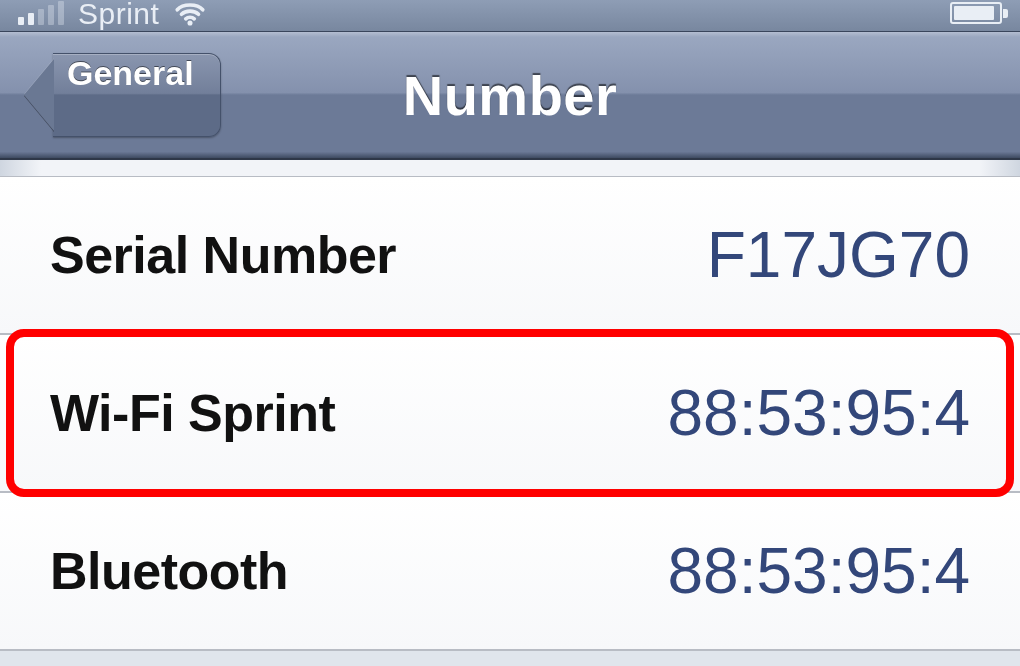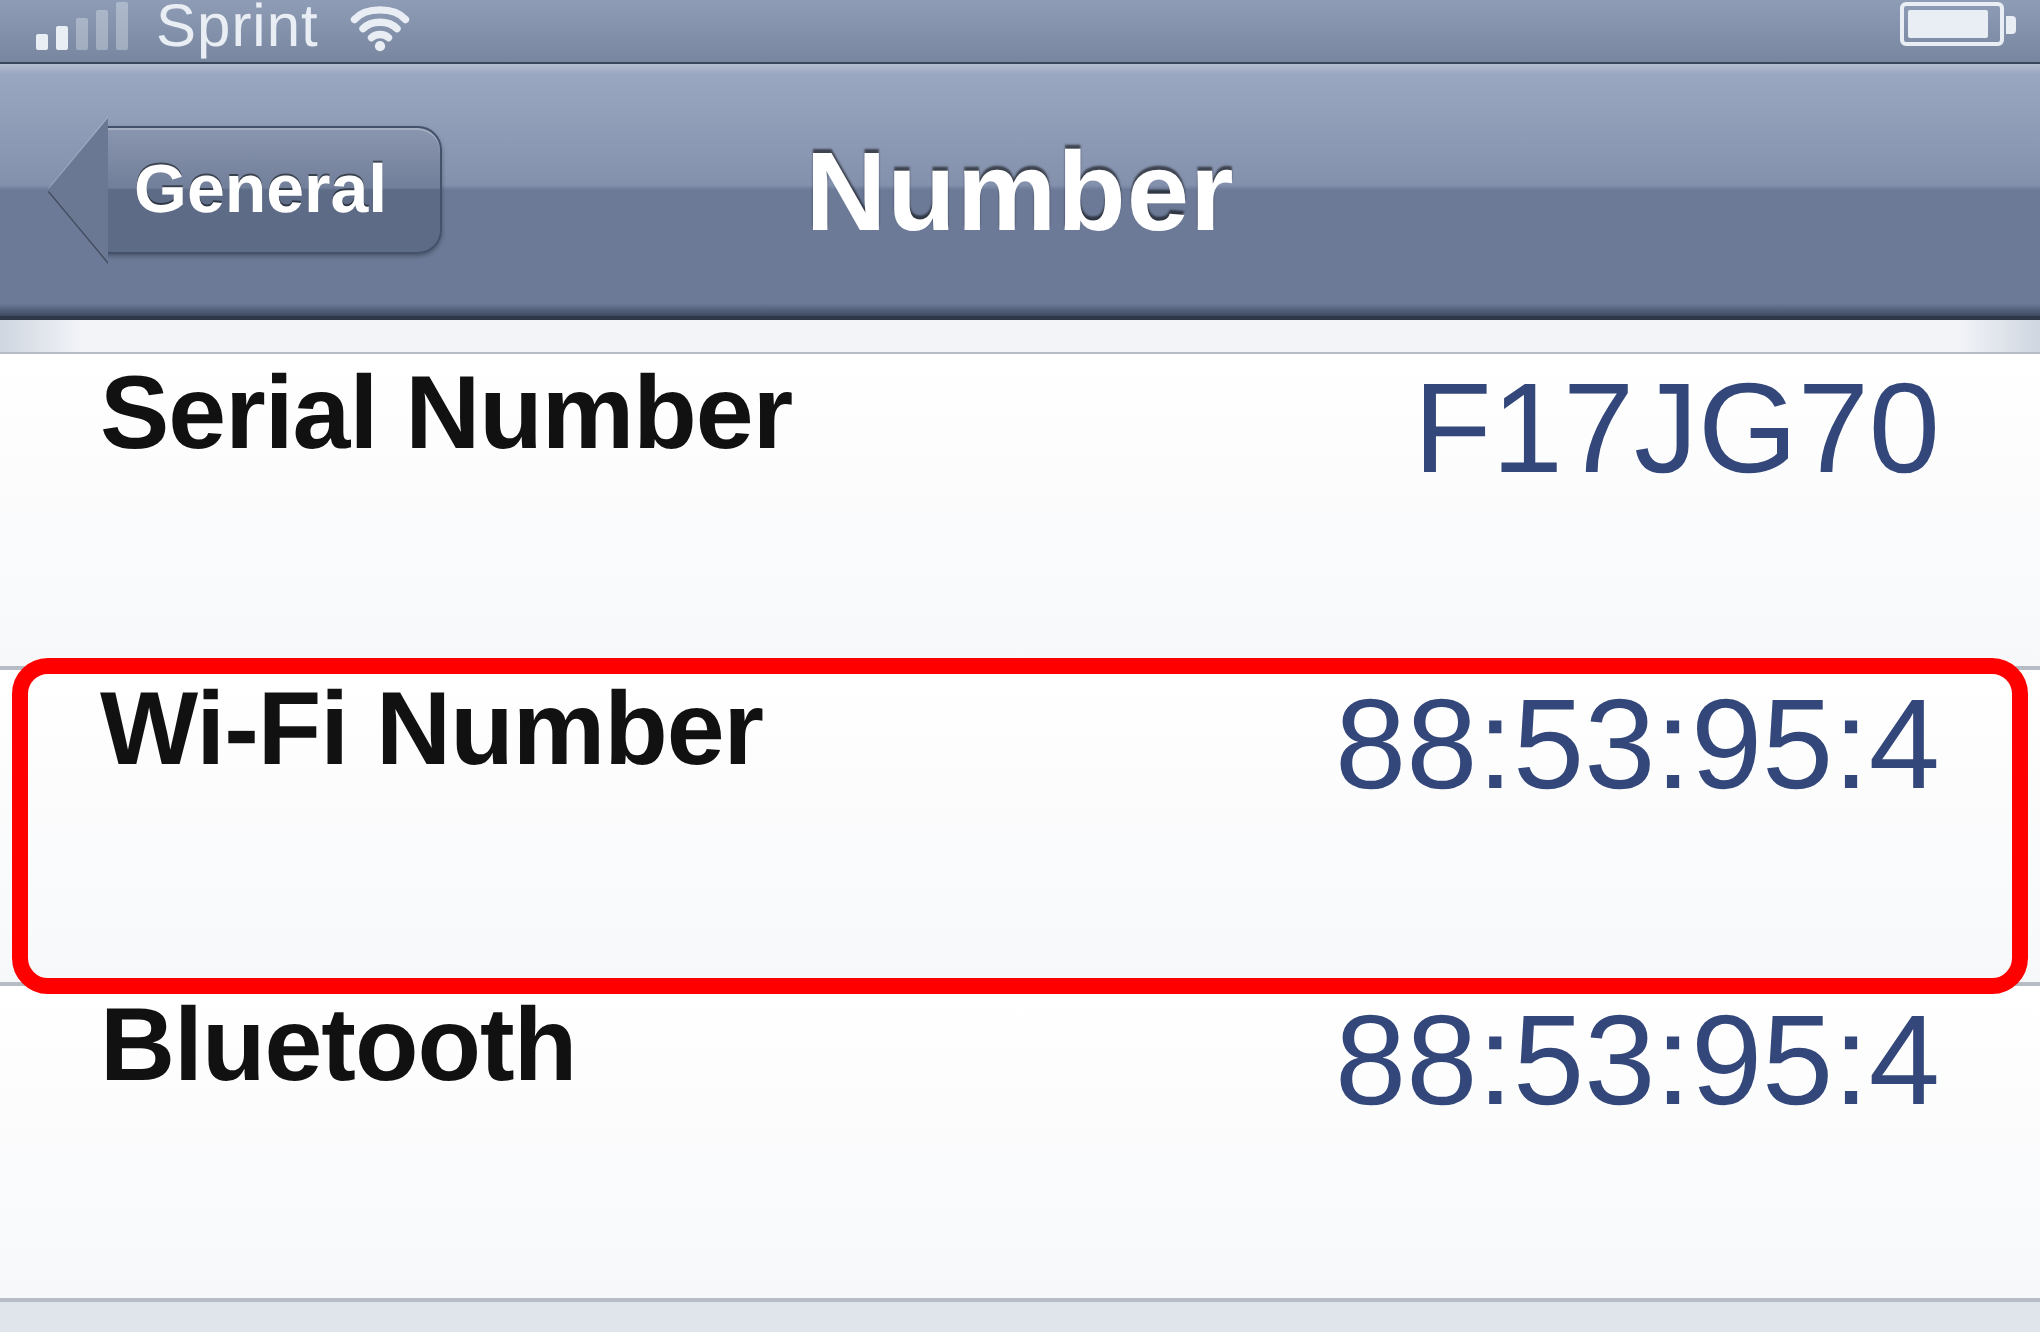--- a/index.html
+++ b/index.html
@@ -93,24 +93,23 @@
     }
     .back-button .arrow {
       width: 0; height: 0;
       border-top: 36px solid transparent;
       border-bottom: 36px solid transparent;
       border-right: 30px solid #6a7893;
       filter: drop-shadow(0 -1px 0 rgba(255,255,255,0.15)) drop-shadow(0 1px 0 rgba(0,0,0,0.4));
       margin-right: -1px;
     }
     .back-button .body {
-      height: 64px;
+      height: 84px;
       padding: 0 26px 0 14px;
       display: flex;
-      align-items: center;
       background: linear-gradient(to bottom, #8a96af 0%, #727f9a 48%, #5d6b87 50%, #5d6b87 100%);
       border: 1px solid #44516a;
       border-left: none;
       border-radius: 0 12px 12px 0;
       box-shadow: inset 0 1px 0 rgba(255,255,255,0.25), 0 1px 2px rgba(0,0,0,0.3);
     }
     .back-label {
       color: #fff;
       font-size: 34px;
       font-weight: 700;
@@ -124,20 +123,21 @@
       padding: 16px 0 0 0;
     }
     .list {
       background: #fcfcfd;
       border-top: 1px solid #b8bcc4;
     }
     .row {
       height: 158px;
       border-bottom: 2px solid #b8bcc4;
       display: flex;
+      align-items: center;
       justify-content: space-between;
       padding: 0 50px;
       background: linear-gradient(to bottom, #ffffff 0%, #f7f8fa 100%);
       position: relative;
     }
     .row-label {
       font-size: 52px;
       font-weight: 700;
       color: #111;
       letter-spacing: -0.5px;
@@ -194,21 +194,21 @@
 
 <div class="list-wrap">
   <div class="list">
 
     <div class="row">
       <span class="row-label">Serial Number</span>
       <span class="row-value">F17JG70</span>
     </div>
 
     <div class="row" style="position:relative;">
-      <span class="row-label">Wi-Fi Number</span>
+      <span class="row-label">Wi-Fi Sprint</span>
       <span class="row-value">88:53:95:4</span>
       <span class="highlight-box" style="left:6px; right:6px; top:-6px; bottom:-6px;"></span>
     </div>
 
     <div class="row">
       <span class="row-label">Bluetooth</span>
       <span class="row-value">88:53:95:4</span>
     </div>
 
   </div>

